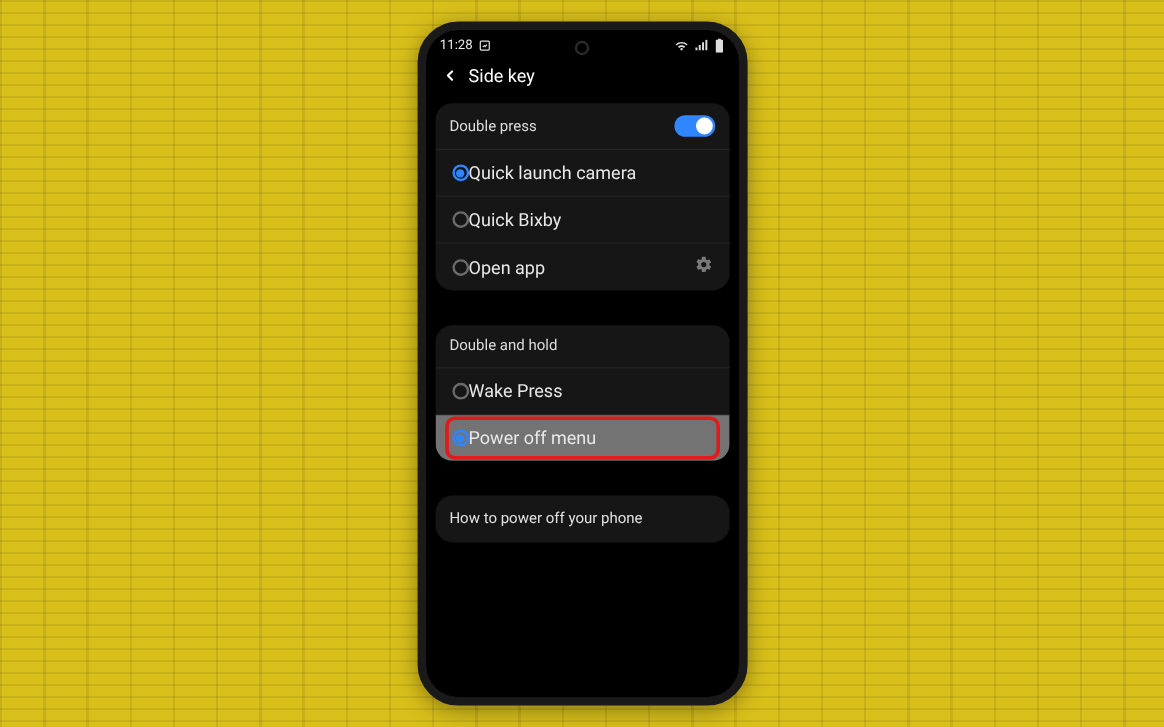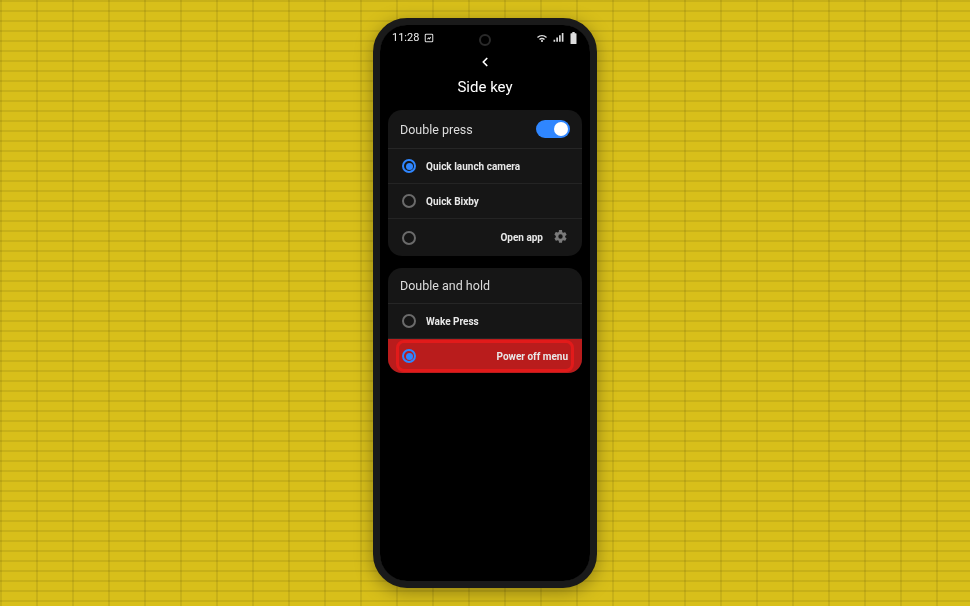--- a/index.html
+++ b/index.html
@@ -20,21 +20,21 @@
       transparent 2px,
       transparent 36px
     );
     font-family: -apple-system, BlinkMacSystemFont, "Segoe UI", Roboto, sans-serif;
     display: flex;
     align-items: center;
     justify-content: center;
     color: #e6e6e6;
   }
   .phone {
-    width: 224px;
+    width: 275px;
     height: 570px;
     background: #0b0b0b;
     border: 7px solid #1a1a1a;
     border-radius: 34px;
     box-shadow: 0 4px 18px rgba(0,0,0,0.35), inset 0 0 0 2px #3a3a3a;
     position: relative;
     overflow: hidden;
   }
   .phone::before { 
     content: "";
@@ -80,53 +80,50 @@
     color: #eee;
   }
   .status-left, .status-right { display: flex; align-items: center; gap: 5px; }
   .status-right svg { display: block; }
 
   .titlebar {
     display: flex;
     align-items: center;
     gap: 8px;
     padding: 8px 12px 14px;
-    flex-direction: column;
   }
   .titlebar .back { width: 16px; height: 16px; display:flex; align-items:center; justify-content:center; }
   .titlebar .title { font-size: 15px; color: #fff; }
 
   .section {
     background: #161616;
     border-radius: 14px;
-    margin: 0 8px 12px;
+    margin: 0 8px 29px;
     overflow: hidden;
   }
   .section-header {
     display: flex;
     align-items: center;
     justify-content: space-between;
     padding: 10px 12px;
     font-size: 12.5px;
     color: #dcdcdc;
     border-bottom: 1px solid #262626;
   }
   .row {
     display: flex;
     align-items: center;
-    gap: 10px;
     padding: 10px 14px;
-    font-size: 10px;
+    font-size: 15px;
     border-bottom: 1px solid #242424;
     position: relative;
-    font-weight: bold;
-  }
-  .row:last-child { border-bottom: none; text-align: right; }
+  }
+  .row:last-child { border-bottom: none; }
   .row.highlight-area {
-    background: #b91c1c;
+    background: #737373;
   }
   .radio {
     width: 14px; height: 14px;
     border: 2px solid #6b6b6b;
     border-radius: 50%;
     flex: 0 0 auto;
     display: flex; align-items: center; justify-content: center;
   }
   .radio.selected { border-color: #2f86ff; }
   .radio.selected::after {
@@ -241,15 +238,20 @@
         <div class="radio"></div>
         <span class="label">Wake Press</span>
       </div>
       <div class="row highlight-area">
         <div class="radio selected"></div>
         <span class="label">Power off menu</span>
         <div class="red-highlight"></div>
       </div>
     </div>
 
+    <div class="section">
+      <div class="info-row">
+        <span>How to power off your phone</span>
+      </div>
+    </div>
 
   </div>
 </div>
 
 </body></html>

